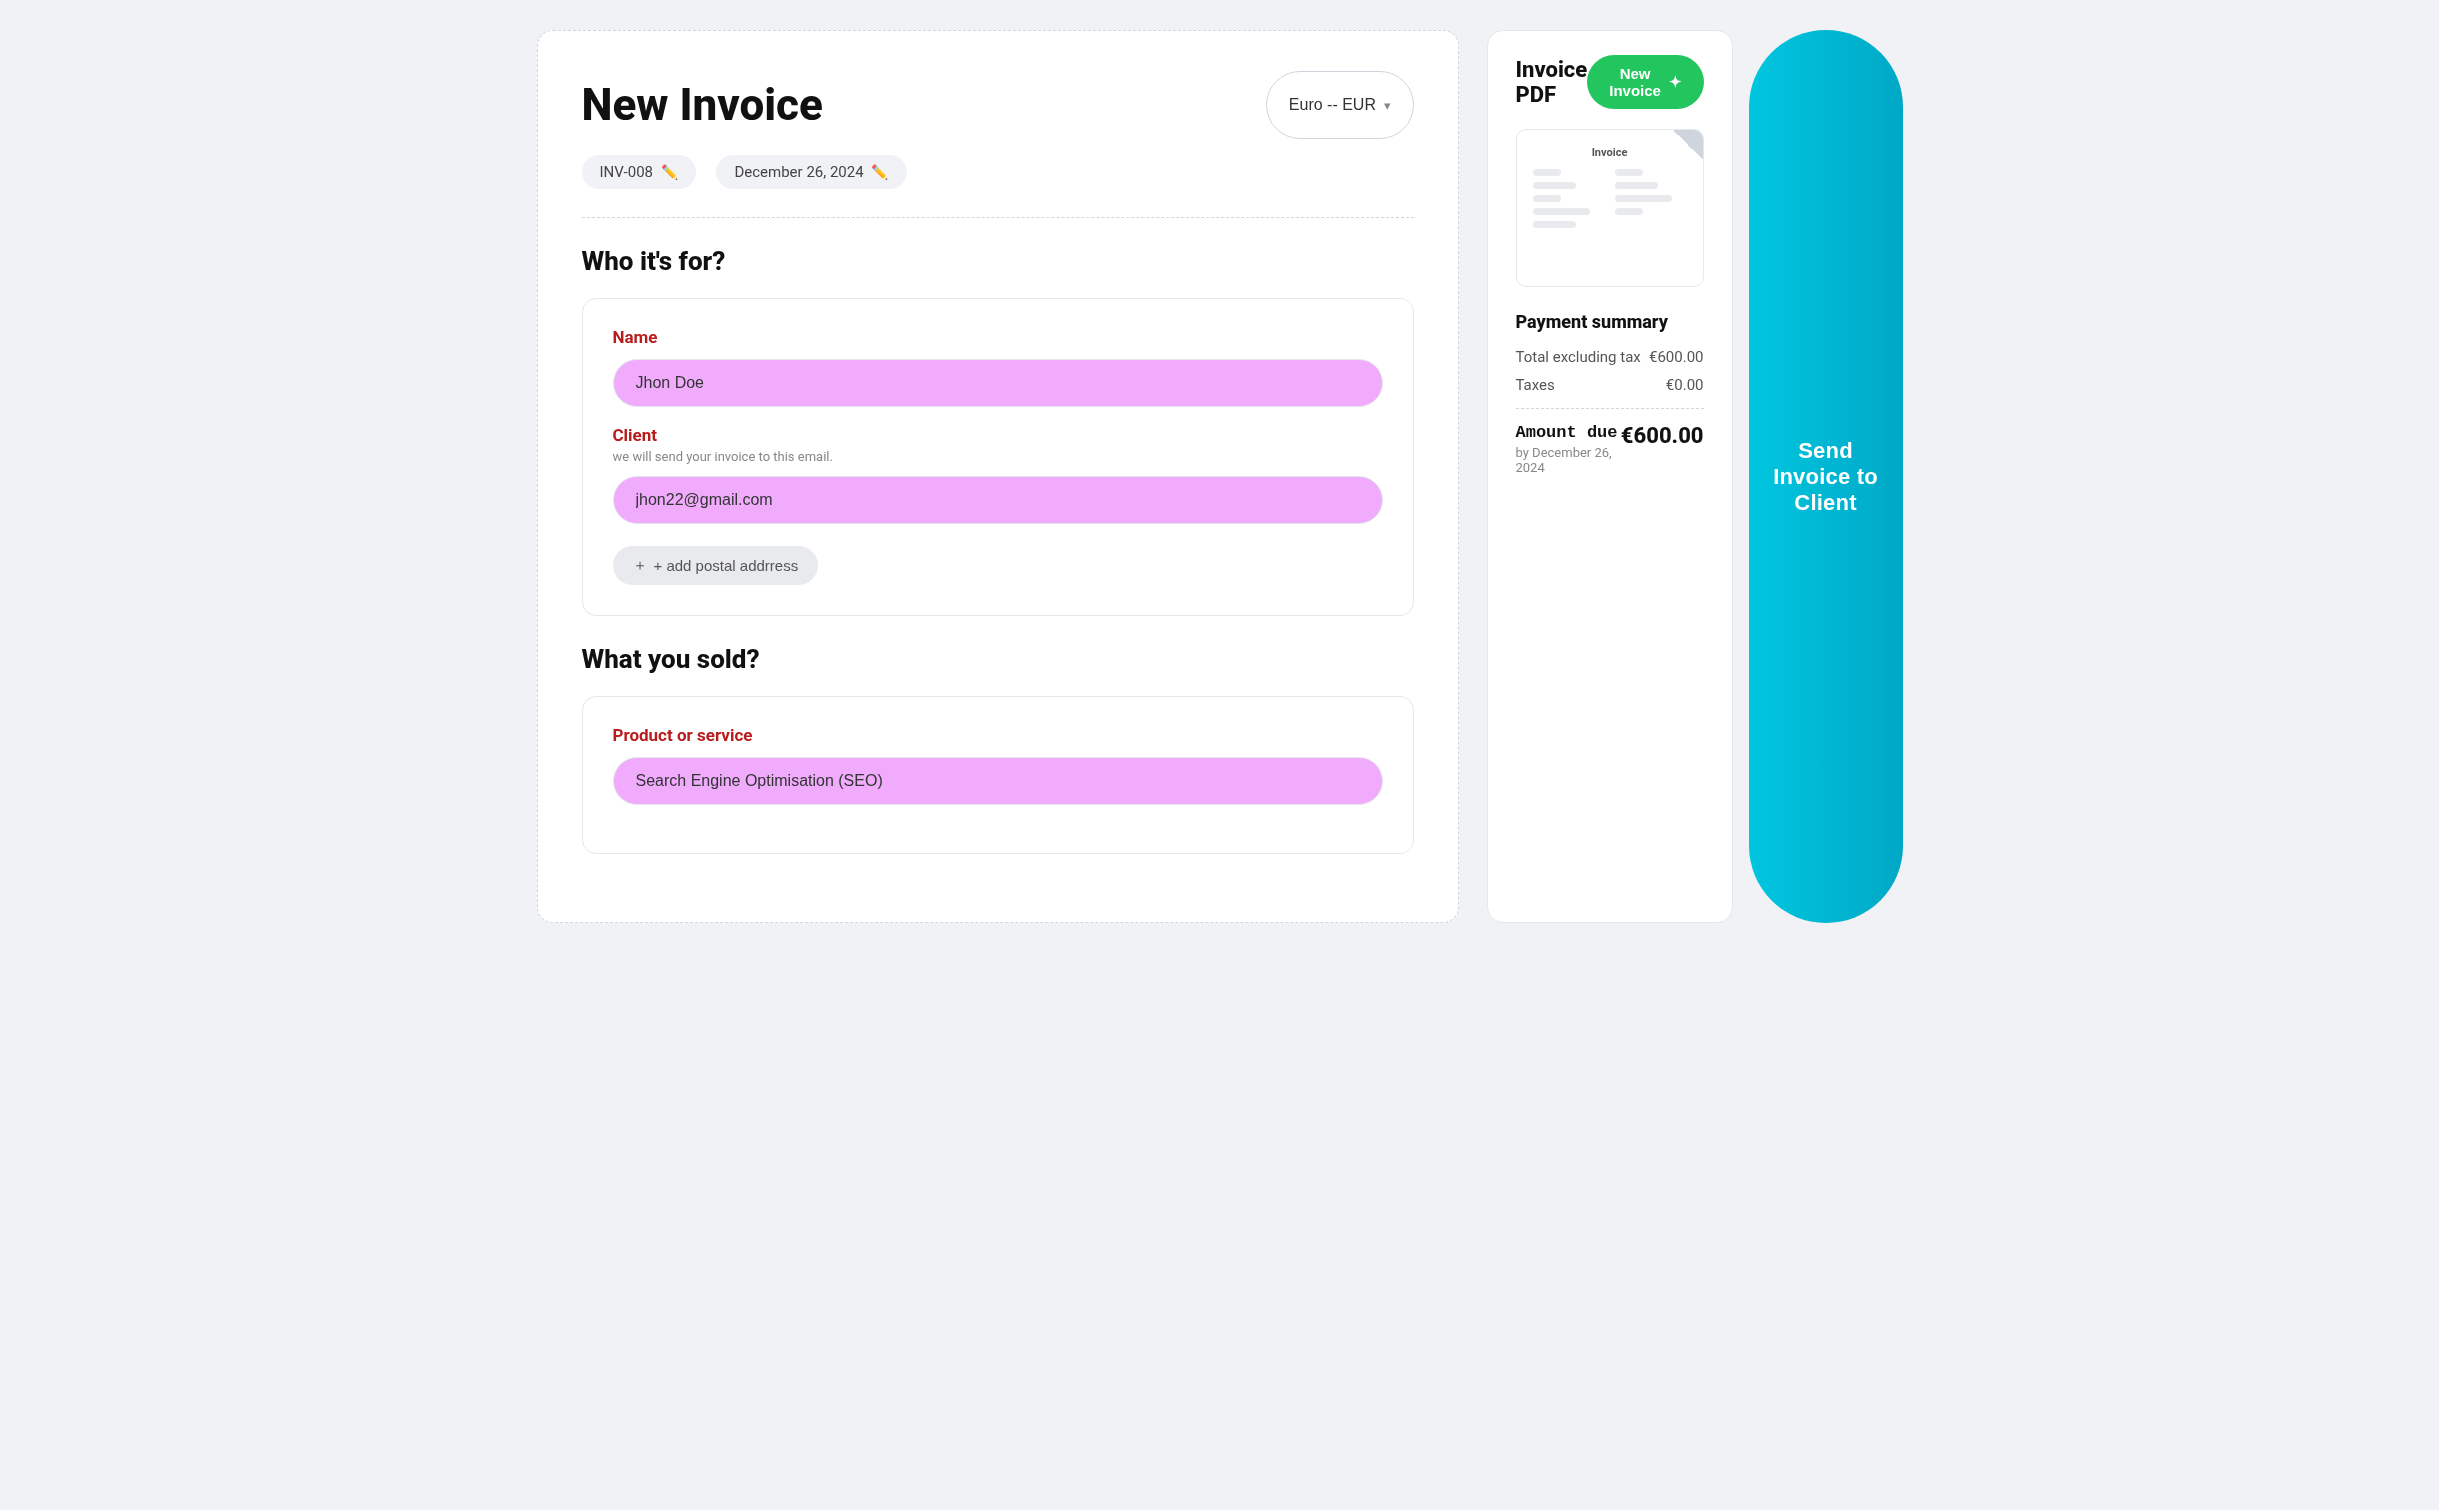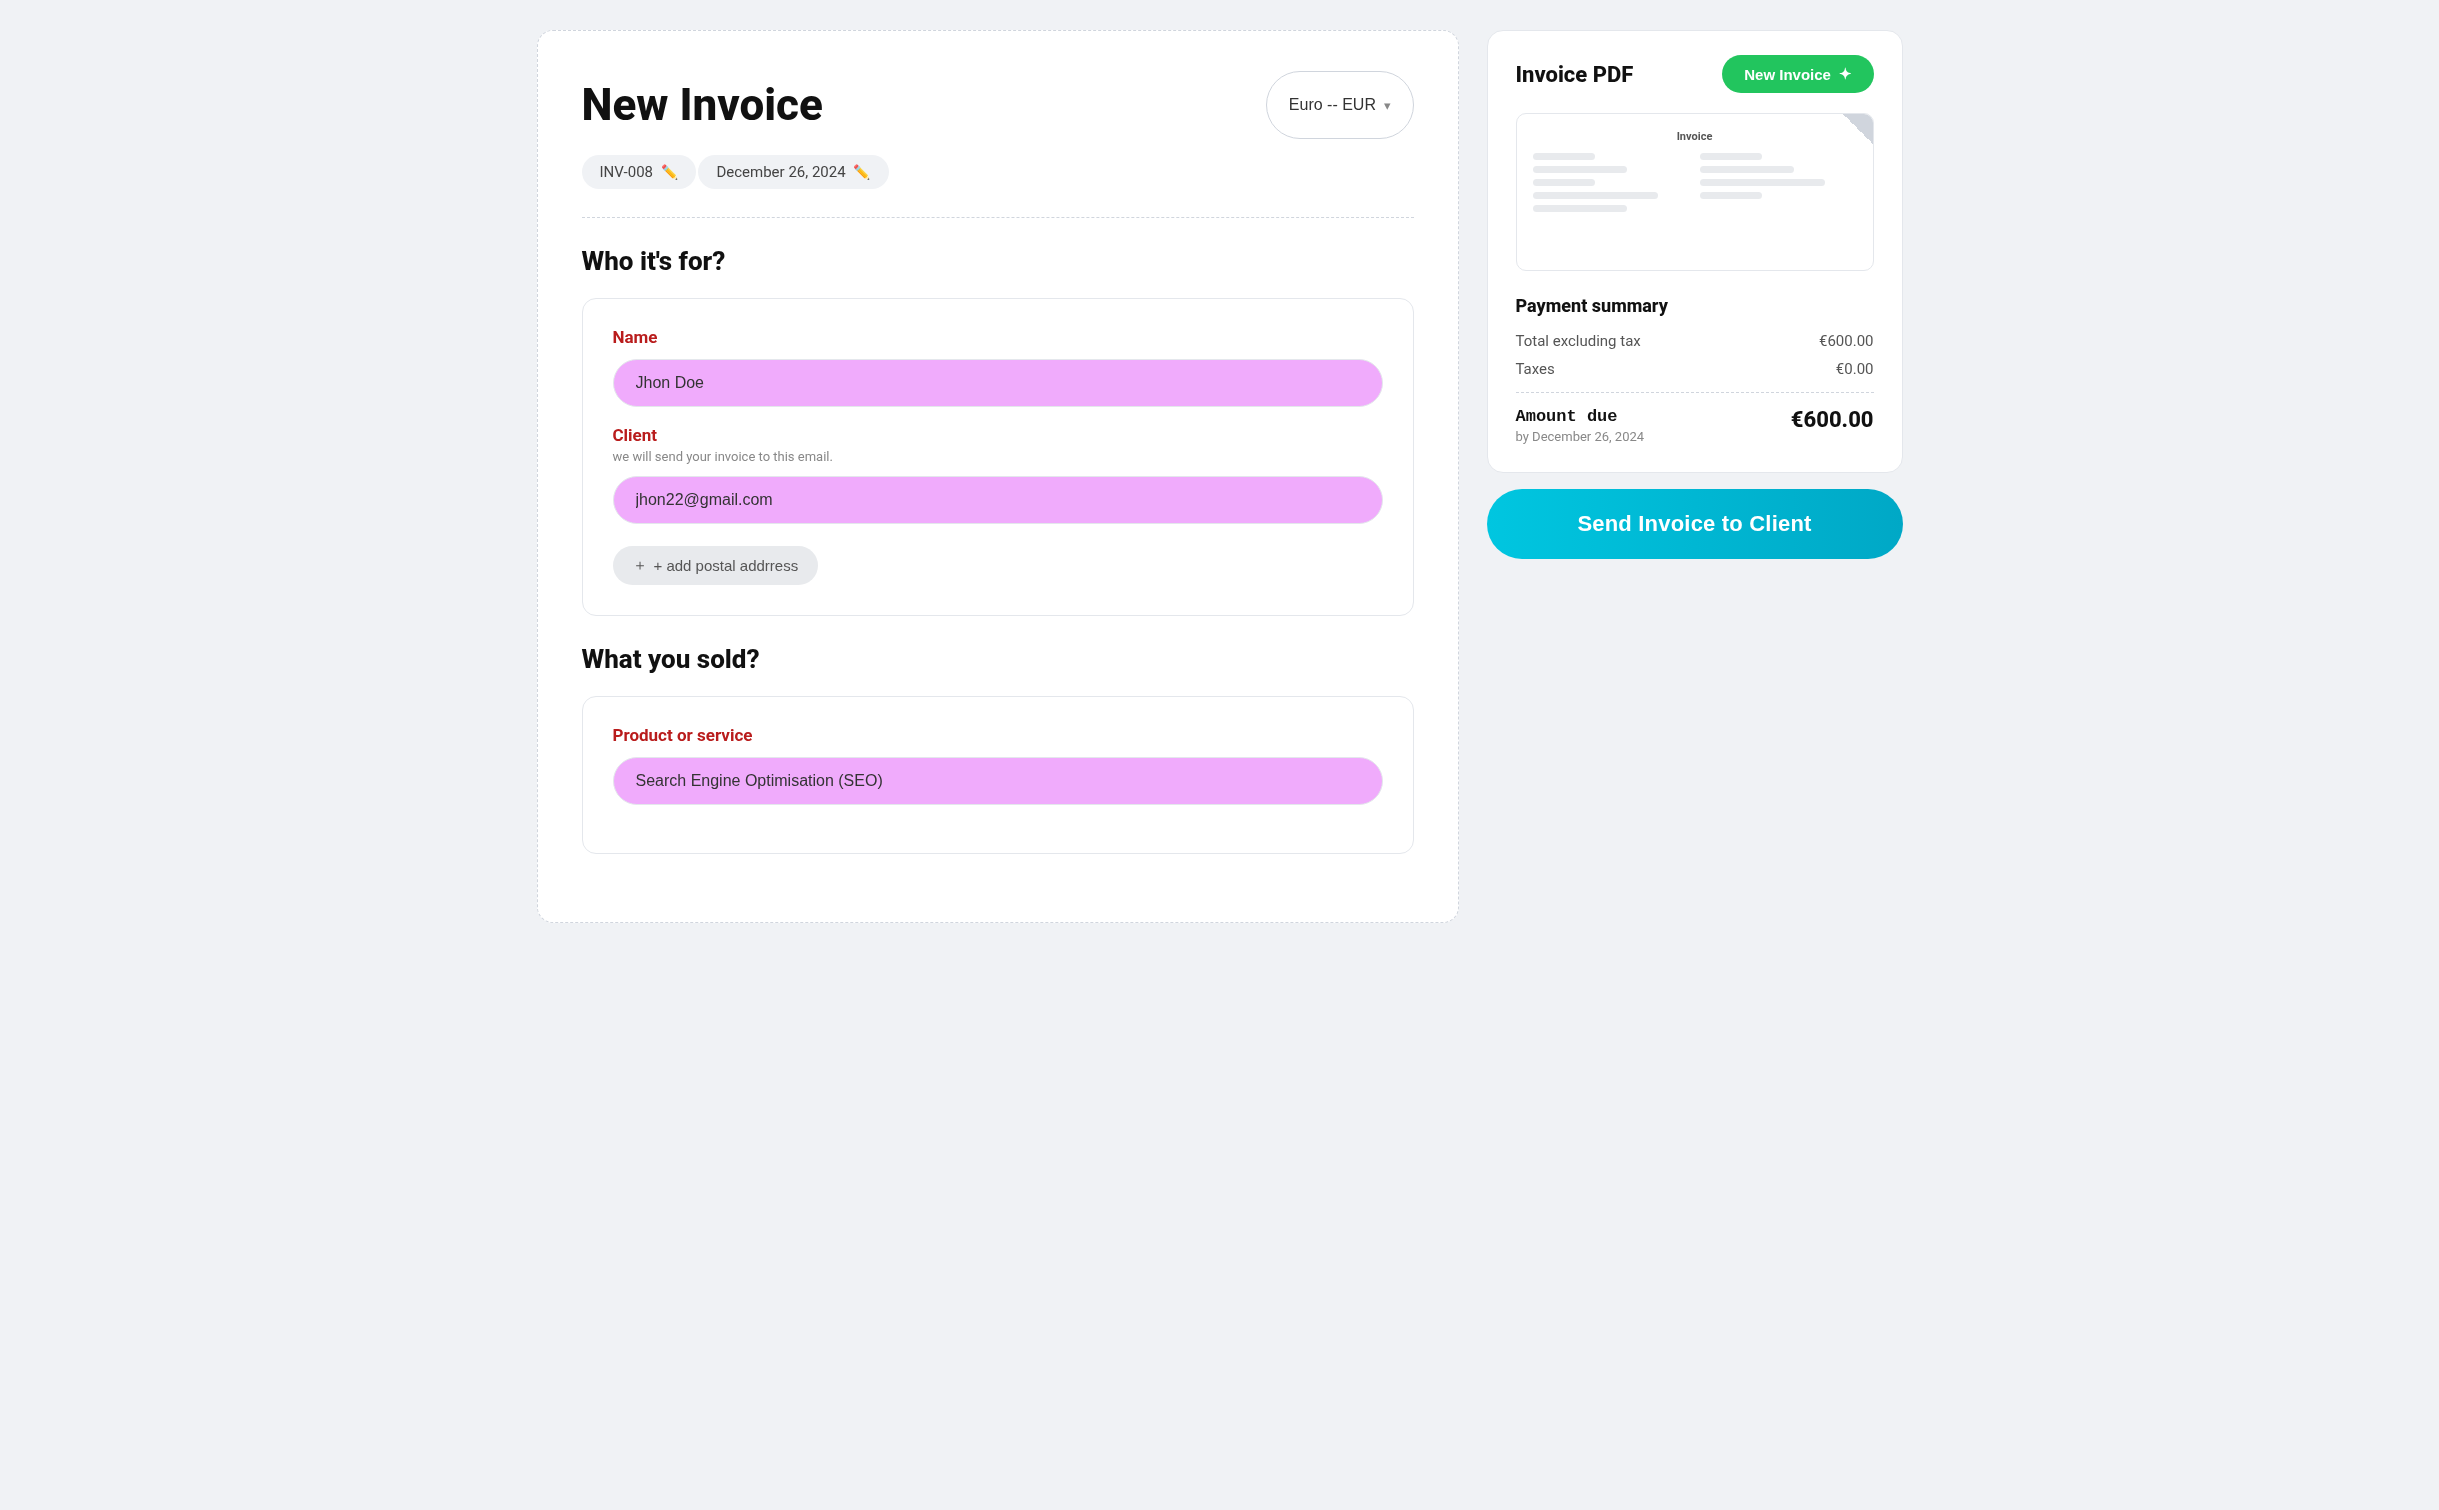--- a/index.html
+++ b/index.html
@@ -41,21 +41,21 @@
       font-size: 16px;
       color: #333;
       background: #fff;
       cursor: pointer;
       display: flex;
       align-items: center;
       gap: 8px;
     }
     .meta-row {
       display: flex;
-      gap: 2px;
+      gap: 20px;
       margin-bottom: 12px;
     }
     .meta-badge {
       background: #f0f2f5;
       border-radius: 989px;
       padding: 8px 18px;
       font-size: 15px;
       color: #444;
       display: flex;
       align-items: center;
@@ -116,21 +116,21 @@
       cursor: pointer;
       display: flex;
       align-items: center;
       gap: 6px;
       margin-top: 4px;
     }
     
     .right-panel {
       width: 416px;
       display: flex;
-      flex-direction: column;
+      flex-direction: row;
       gap: 16px;
     }
     .pdf-card {
       background: #fff;
       border-radius: 16px;
       border: 1px solid #e4e7ec;
       padding: 24px 28px 28px;
     }
     .pdf-card-header {
       display: flex;

